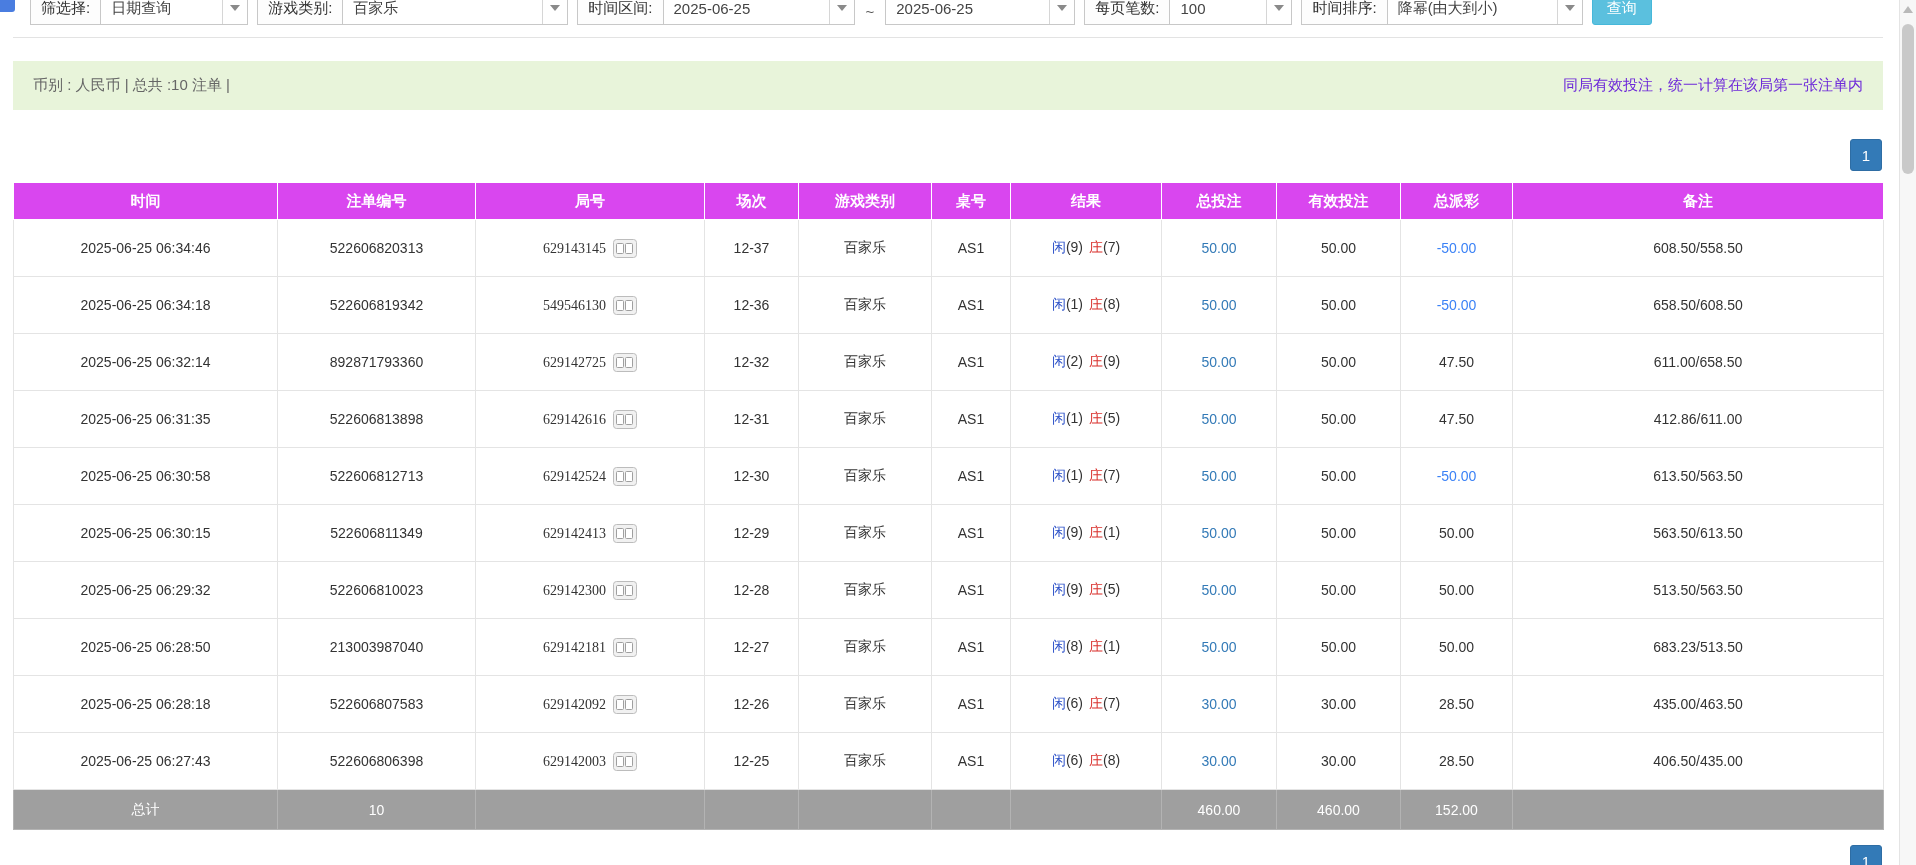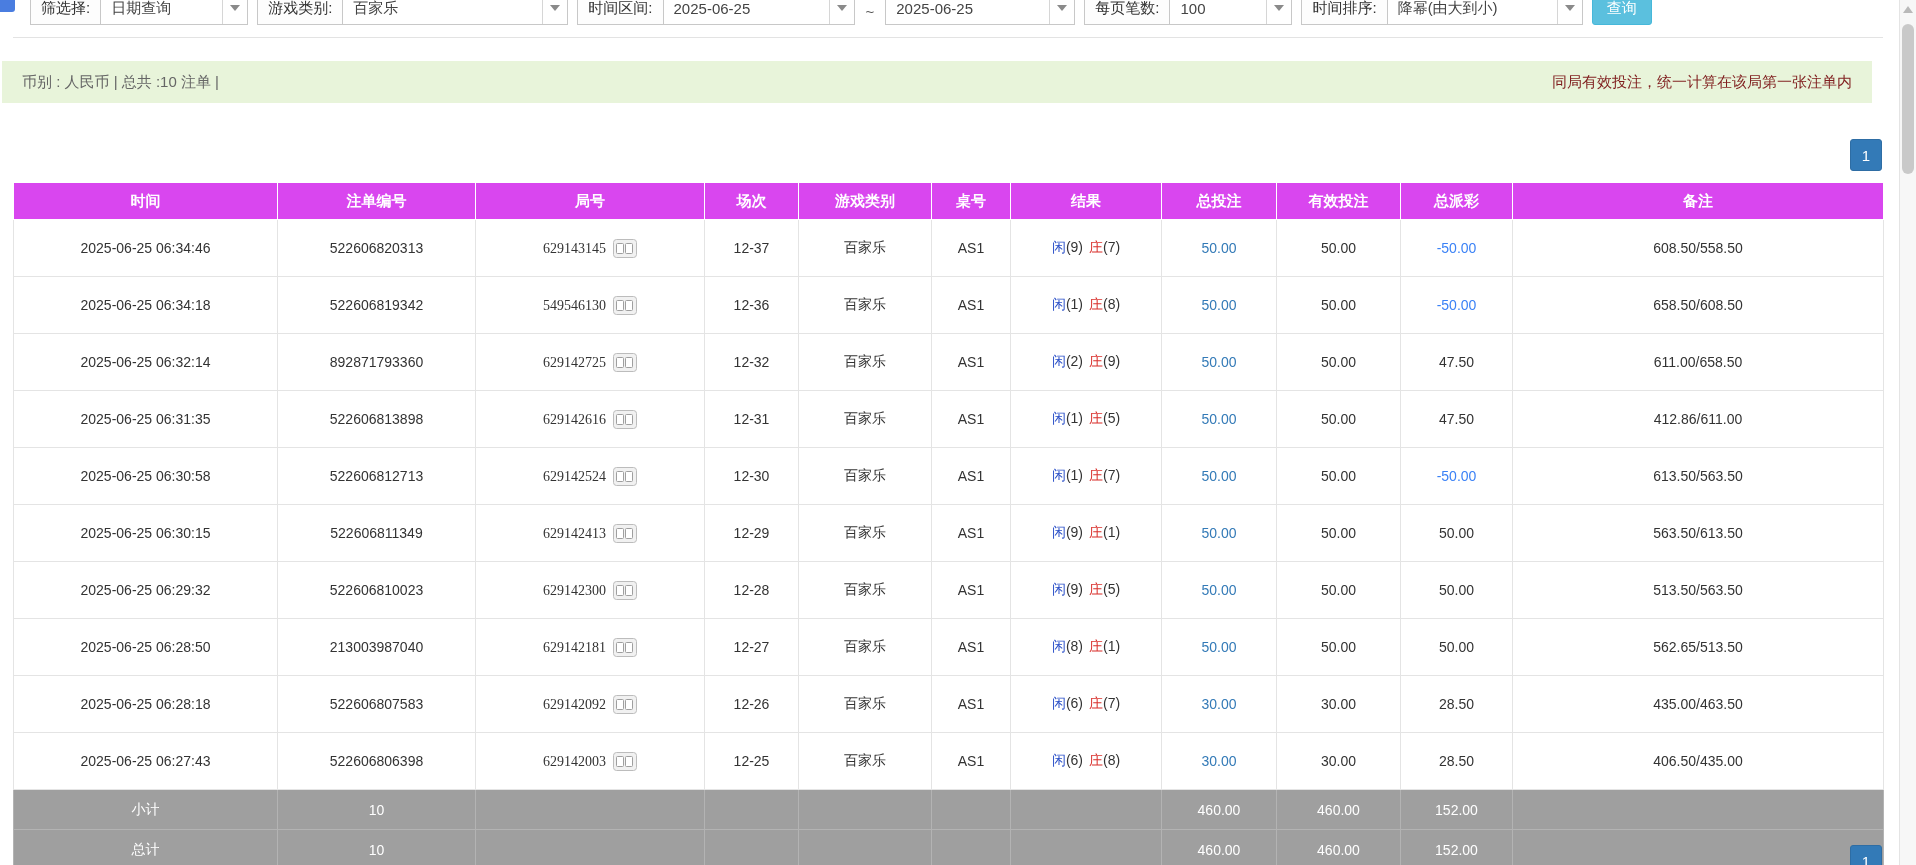--- a/index.html
+++ b/index.html
@@ -18,23 +18,23 @@
   .addon{display:flex;align-items:center;height:34px;padding:0 10px;background:#fdfdfd;border:1px solid #c8c8c8;border-right:none;font-size:15px;color:#333;box-sizing:border-box;}
   .select{display:flex;align-items:center;justify-content:space-between;height:34px;border:1px solid #c8c8c8;background:#fff;padding:0 0 0 10px;font-size:15px;color:#444;box-sizing:border-box;cursor:pointer;}
   .select .caret-box{display:flex;align-items:center;align-self:stretch;border-left:1px solid #d6d6d6;padding:0 7px;margin-left:8px;}
   .caret{width:0;height:0;border-left:5px solid transparent;border-right:5px solid transparent;border-top:6px solid #8a8a8a;}
   .w1{width:148px}.w2{width:226px}.w3{width:192px}.w4{width:190px}.w5{width:123px}.w6{width:196px}
   .tilde{font-size:15px;color:#555;padding:6px 2px 0 2px;}
   .search-btn{height:34px;padding:0 14px;background:#5bc0de;border:1px solid #46b8da;border-radius:3px;color:#fff;font-size:15px;font-family:"Liberation Sans",sans-serif;cursor:pointer;}
   .divider{position:absolute;top:37px;left:13px;width:1870px;border-top:1px solid #e3e3e3;}
 
   
-  .summary-bar{position:absolute;top:61px;left:2px;width:1870px;height:42px;background:#e8f4da;display:flex;align-items:center;justify-content:space-between;padding:0 20px;box-sizing:border-box;}
+  .summary-bar{position:absolute;top:61px;left:13px;width:1870px;height:49px;background:#e8f4da;display:flex;align-items:center;justify-content:space-between;padding:0 20px;box-sizing:border-box;}
   .summary-left{font-size:15px;color:#666;}
-  .summary-notice{font-size:15px;color:#7f1d1d;}
+  .summary-notice{font-size:15px;color:#6d28d9;}
 
   
   .pager{position:absolute;right:34px;width:32px;height:32px;background:#337ab7;border:1px solid #2e6da4;border-radius:3px;color:#fff;font-size:15px;display:flex;align-items:center;justify-content:center;cursor:pointer;box-sizing:border-box;}
   .pager.top{top:139px;}
   .pager.bottom{top:845px;}
 
   
   table.records{position:absolute;top:183px;left:13px;width:1870px;border-collapse:collapse;table-layout:fixed;}
   table.records thead th{background:#d946ef;color:#fff;font-weight:bold;font-size:15px;height:34px;border:1px solid #ffffff;border-top:none;text-align:center;}
   table.records tbody td{background:#fff;height:54px;border:1px solid #e4e4e4;text-align:center;font-size:14px;color:#333;vertical-align:middle;overflow:hidden;}
@@ -279,21 +279,21 @@
             <rect x="3.5" y="4.5" width="7" height="10" rx="1" fill="#ffffff" stroke="#9f9f9f"></rect>
             <rect x="12.5" y="4.5" width="7" height="10" rx="1" fill="#ffffff" stroke="#9f9f9f"></rect>
           </svg></td>
         <td data-name="session-cell">12-27</td>
         <td data-name="game-type-cell">百家乐</td>
         <td data-name="table-no-cell">AS1</td>
         <td data-name="result-cell"><span class="p" data-name="player-result">闲</span><span class="sc" data-name="player-score">(8)</span><span class="b" data-name="banker-result">庄</span><span class="sc" data-name="banker-score">(1)</span></td>
         <td data-name="total-bet-cell"><a class="betlink" data-name="total-bet-link">50.00</a></td>
         <td data-name="valid-bet-cell">50.00</td>
         <td data-name="payout-cell"><span class="" data-name="payout-value">50.00</span></td>
-        <td data-name="remark-cell">562.65/513.50</td>
+        <td data-name="remark-cell">683.23/513.50</td>
       </tr>
       <tr data-name="table-row">
         <td data-name="time-cell">2025-06-25 06:28:18</td>
         <td data-name="bet-id-cell">522606807583</td>
         <td data-name="round-cell"><span data-name="round-number">629142092</span><svg class="cards-icon" data-name="view-cards-icon" width="24" height="19" viewBox="0 0 24 19">
             <rect x="0.5" y="0.5" width="23" height="18" rx="3" fill="#f1f1f1" stroke="#bcbcbc"></rect>
             <rect x="3.5" y="4.5" width="7" height="10" rx="1" fill="#ffffff" stroke="#9f9f9f"></rect>
             <rect x="12.5" y="4.5" width="7" height="10" rx="1" fill="#ffffff" stroke="#9f9f9f"></rect>
           </svg></td>
         <td data-name="session-cell">12-26</td>
@@ -317,33 +317,20 @@
         <td data-name="game-type-cell">百家乐</td>
         <td data-name="table-no-cell">AS1</td>
         <td data-name="result-cell"><span class="p" data-name="player-result">闲</span><span class="sc" data-name="player-score">(6)</span><span class="b" data-name="banker-result">庄</span><span class="sc" data-name="banker-score">(8)</span></td>
         <td data-name="total-bet-cell"><a class="betlink" data-name="total-bet-link">30.00</a></td>
         <td data-name="valid-bet-cell">30.00</td>
         <td data-name="payout-cell"><span class="" data-name="payout-value">28.50</span></td>
         <td data-name="remark-cell">406.50/435.00</td>
       </tr>
     </tbody>
   <tfoot>
-    <tr data-name="subtotal-row">
-      <td data-name="subtotal-label">小计</td>
-      <td data-name="subtotal-count">10</td>
-      <td data-name="subtotal-empty-cell"></td>
-      <td data-name="subtotal-empty-cell"></td>
-      <td data-name="subtotal-empty-cell"></td>
-      <td data-name="subtotal-empty-cell"></td>
-      <td data-name="subtotal-empty-cell"></td>
-      <td data-name="subtotal-total-bet">460.00</td>
-      <td data-name="subtotal-valid-bet">460.00</td>
-      <td data-name="subtotal-payout">152.00</td>
-      <td data-name="subtotal-empty-cell"></td>
-    </tr>
     <tr data-name="total-row">
       <td data-name="total-label">总计</td>
       <td data-name="total-count">10</td>
       <td data-name="total-empty-cell"></td>
       <td data-name="total-empty-cell"></td>
       <td data-name="total-empty-cell"></td>
       <td data-name="total-empty-cell"></td>
       <td data-name="total-empty-cell"></td>
       <td data-name="total-total-bet">460.00</td>
       <td data-name="total-valid-bet">460.00</td>

